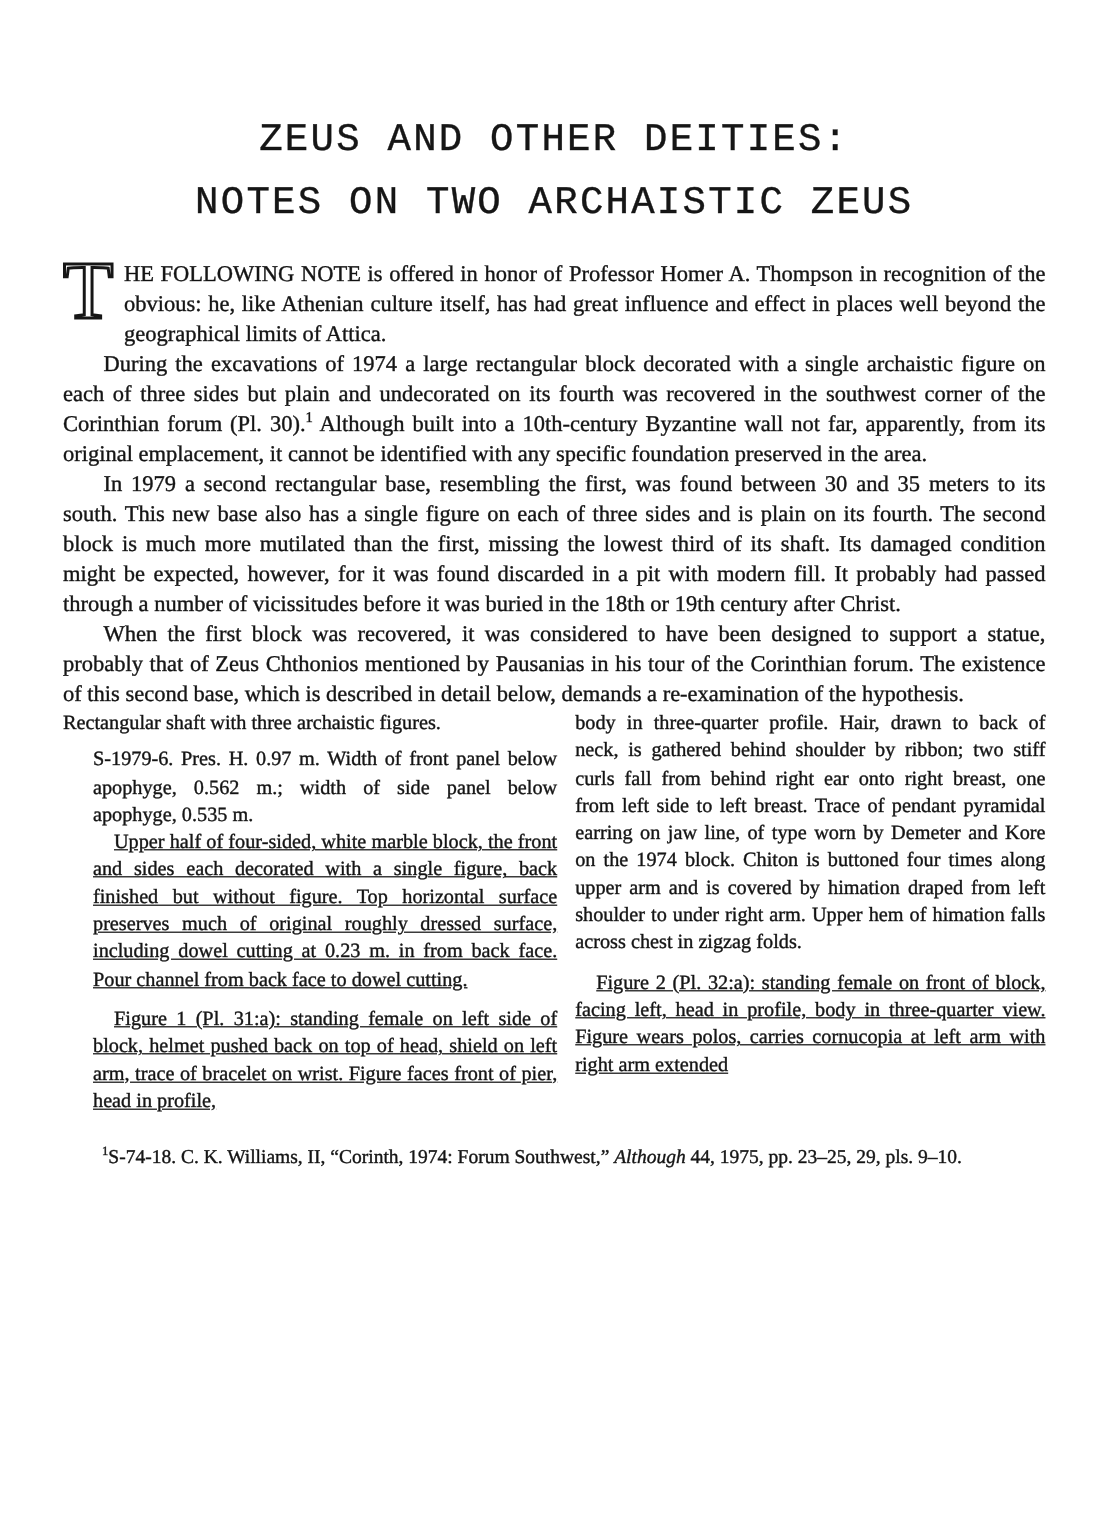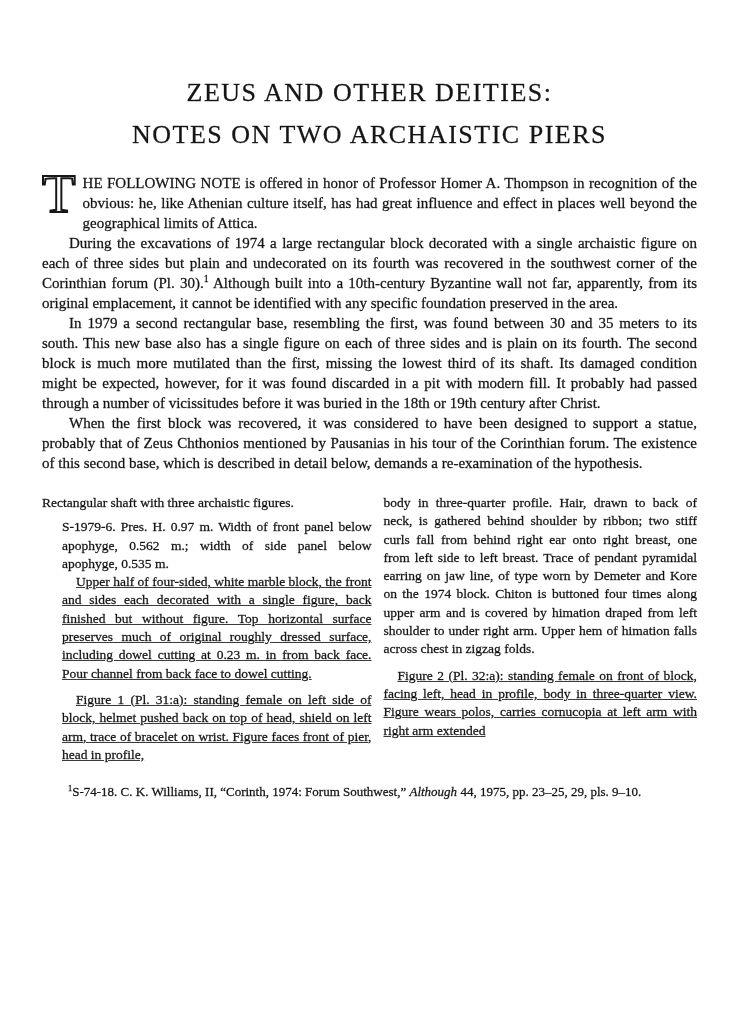--- a/index.html
+++ b/index.html
@@ -17,20 +17,21 @@
     overflow: hidden;
   }
 
   
   .title-block { text-align: center; }
   .title-line {
     font-size: 26px;
     line-height: 42px;
     letter-spacing: 1.5px;
     white-space: nowrap;
+    font-family: Liberation Mono, monospace;
   }
   .plates-line {
     margin-top: 9px;
     font-size: 17px;
     font-variant: small-caps;
     letter-spacing: 0.5px;
   }
 
   
   .intro {
@@ -48,21 +49,20 @@
     height: 40px;
     padding: 1px 7px 0 0;
     color: #ffffff;
     -webkit-text-stroke: 2px #161616;
   }
 
   
   .catalog {
     display: flex;
     gap: 12px;
-    margin-top: 21px;
     font-size: 13.5px;
     line-height: 18.3px;
     text-align: justify;
   }
   .catalog p { margin: 0; }
   .col-left  { width: 330px; }
   .col-right { width: 314px; }
   .cat-heading { margin-bottom: 6px !important; }
   .cat-inset { margin-left: 20px !important; }
   .cat-para { text-indent: 14px; text-decoration: underline; }
@@ -79,21 +79,21 @@
   .footnote i { font-style: italic; }
   sup { font-size: 0.65em; vertical-align: super; line-height: 0; }
 </style>
 </head>
 <body>
 
 <div class="page">
 
   <header class="title-block">
     <div class="title-line">ZEUS AND OTHER DEITIES:</div>
-    <div class="title-line">NOTES ON TWO ARCHAISTIC PIERS</div>
+    <div class="title-line">NOTES ON TWO ARCHAISTIC ZEUS</div>
   </header>
 
   <section class="intro">
     <p><span class="dropcap">T</span><span>HE FOLLOWING NOTE is offered in honor of Professor Homer A. Thompson in recognition of the obvious: he, like Athenian culture itself, has had great influence and effect in places well beyond the geographical limits of Attica.</span></p>
     <p class="indent"><span>During the excavations of 1974 a large rectangular block decorated with a single archaistic figure on each of three sides but plain and undecorated on its fourth was recovered in the southwest corner of the Corinthian forum (Pl. 30).</span><sup>1</sup><span> Although built into a 10th-century Byzantine wall not far, apparently, from its original emplacement, it cannot be identified with any specific foundation preserved in the area.</span></p>
     <p class="indent">In 1979 a second rectangular base, resembling the first, was found between 30 and 35 meters to its south. This new base also has a single figure on each of three sides and is plain on its fourth. The second block is much more mutilated than the first, missing the lowest third of its shaft. Its damaged condition might be expected, however, for it was found discarded in a pit with modern fill. It probably had passed through a number of vicissitudes before it was buried in the 18th or 19th century after Christ.</p>
     <p class="indent">When the first block was recovered, it was considered to have been designed to support a statue, probably that of Zeus Chthonios mentioned by Pausanias in his tour of the Corinthian forum. The existence of this second base, which is described in detail below, demands a re-examination of the hypothesis.</p>
   </section>
 
   <section class="catalog">

